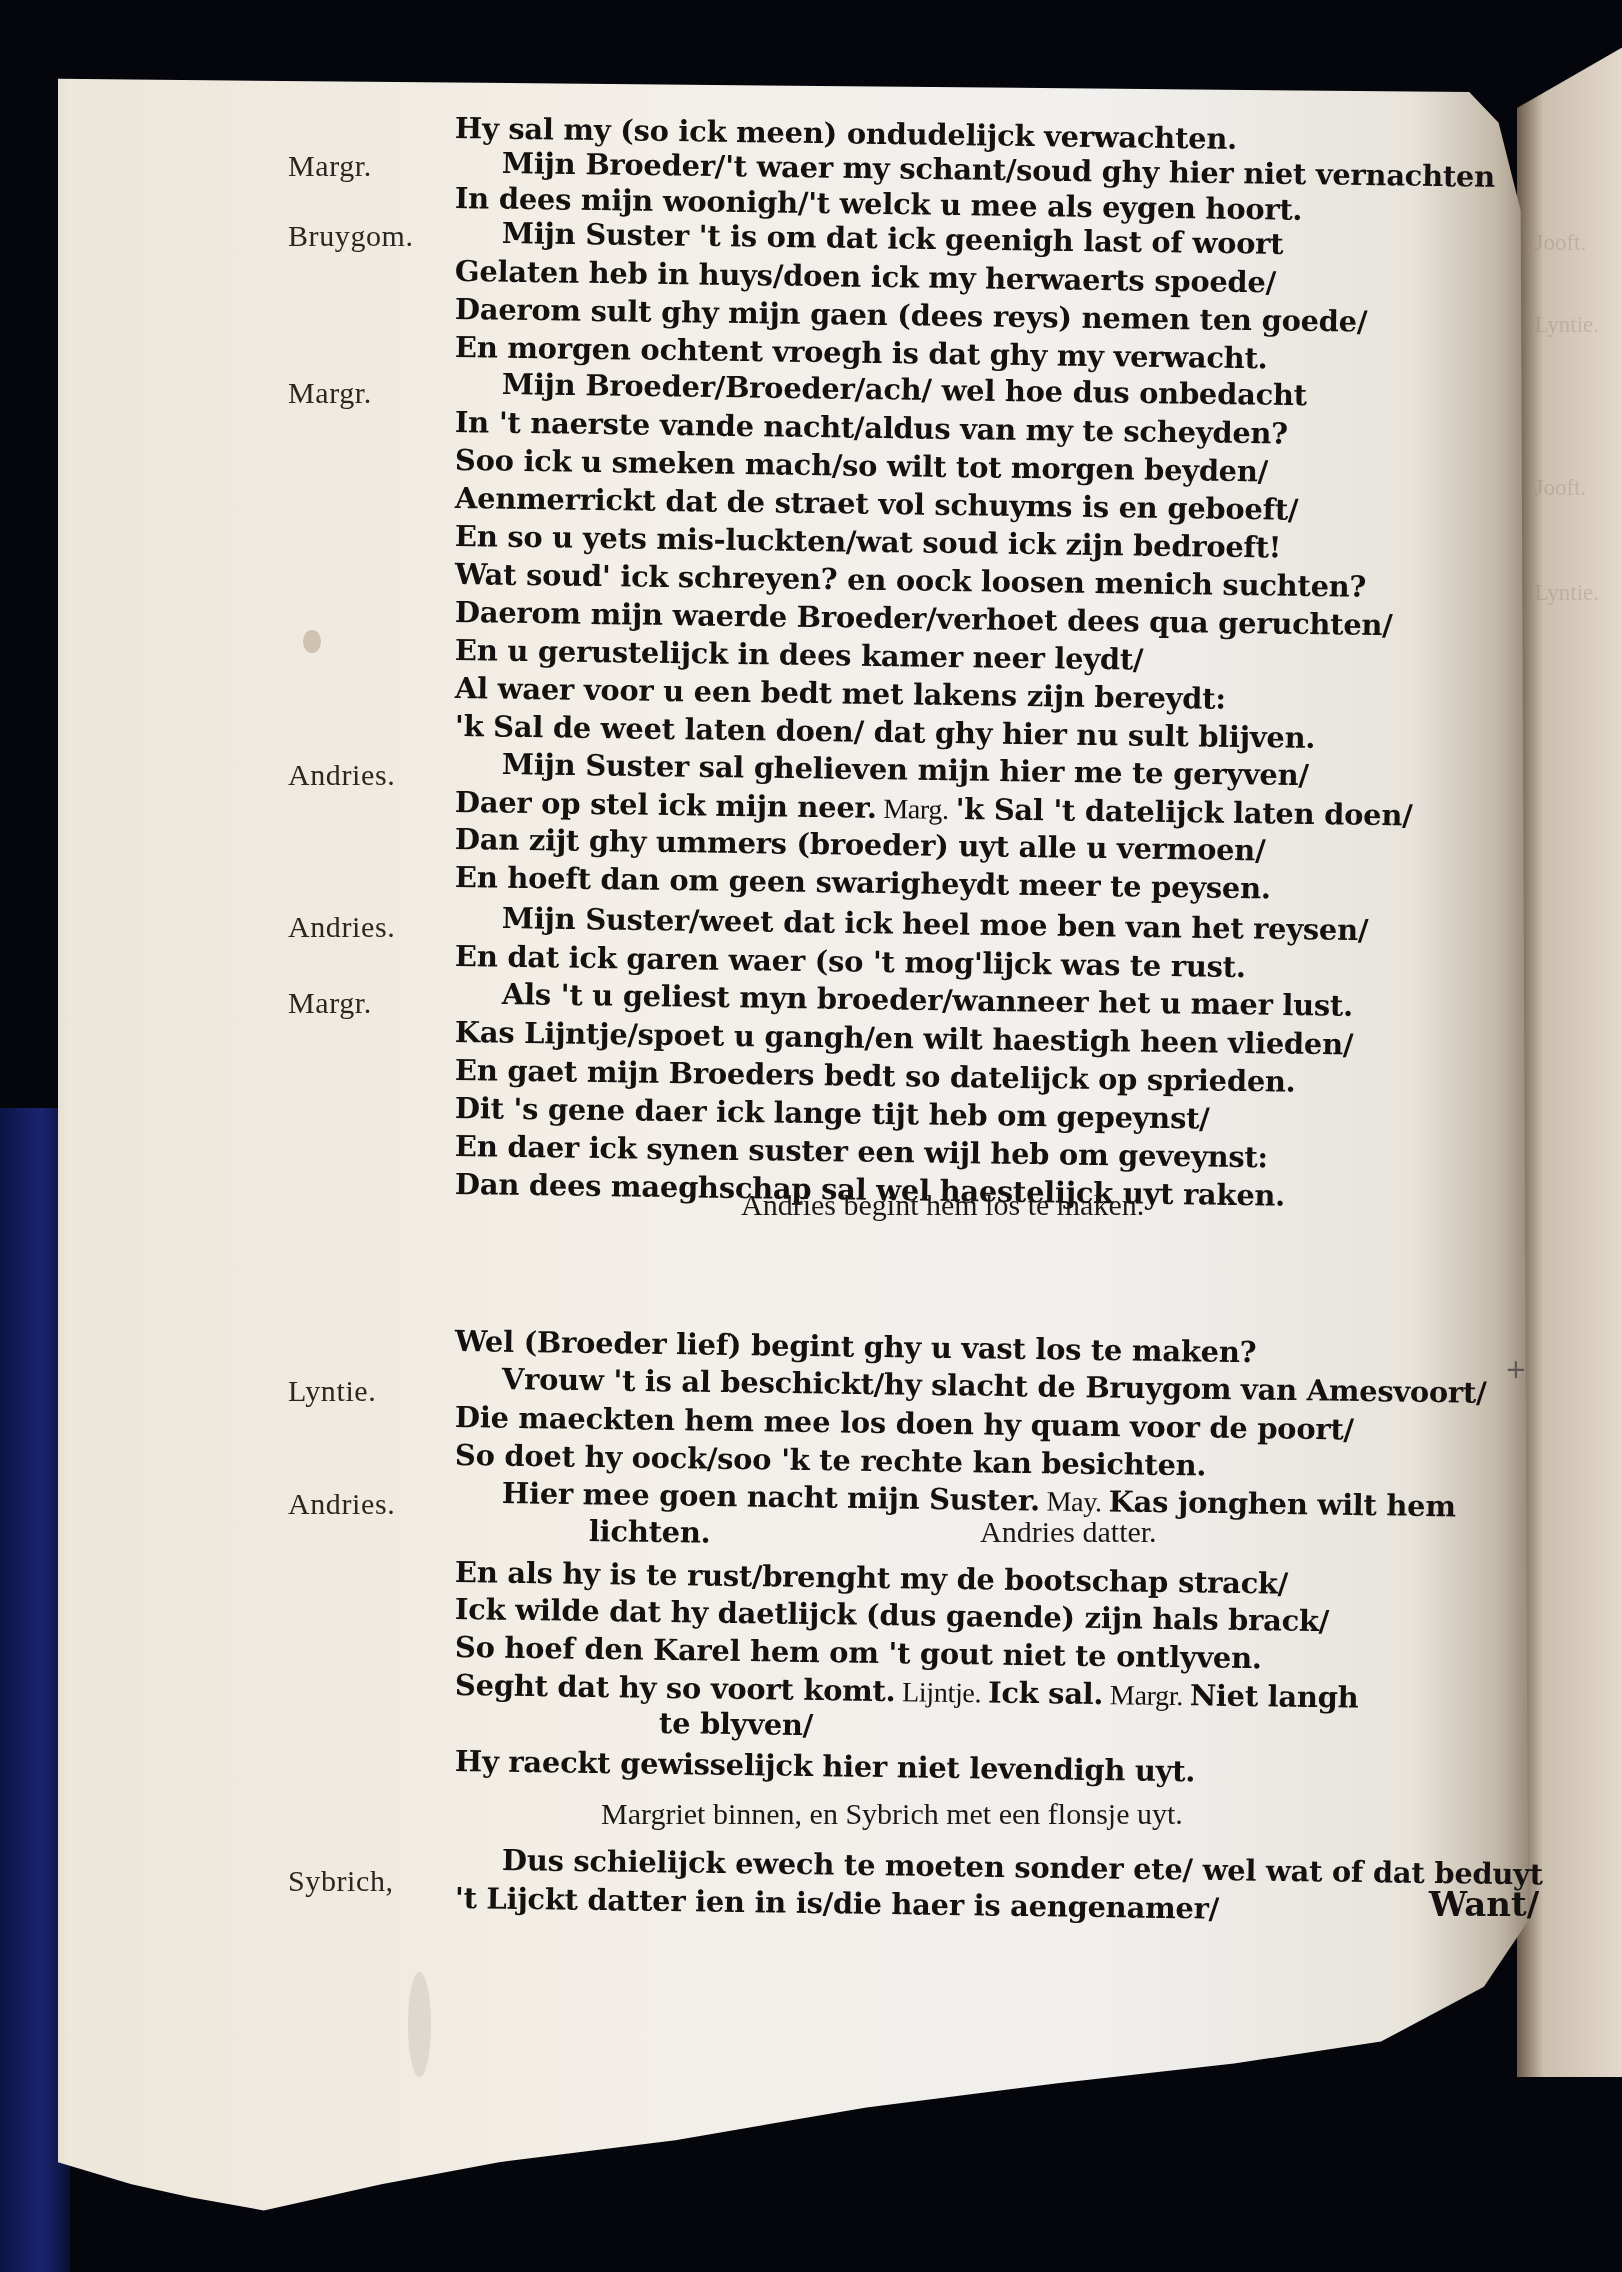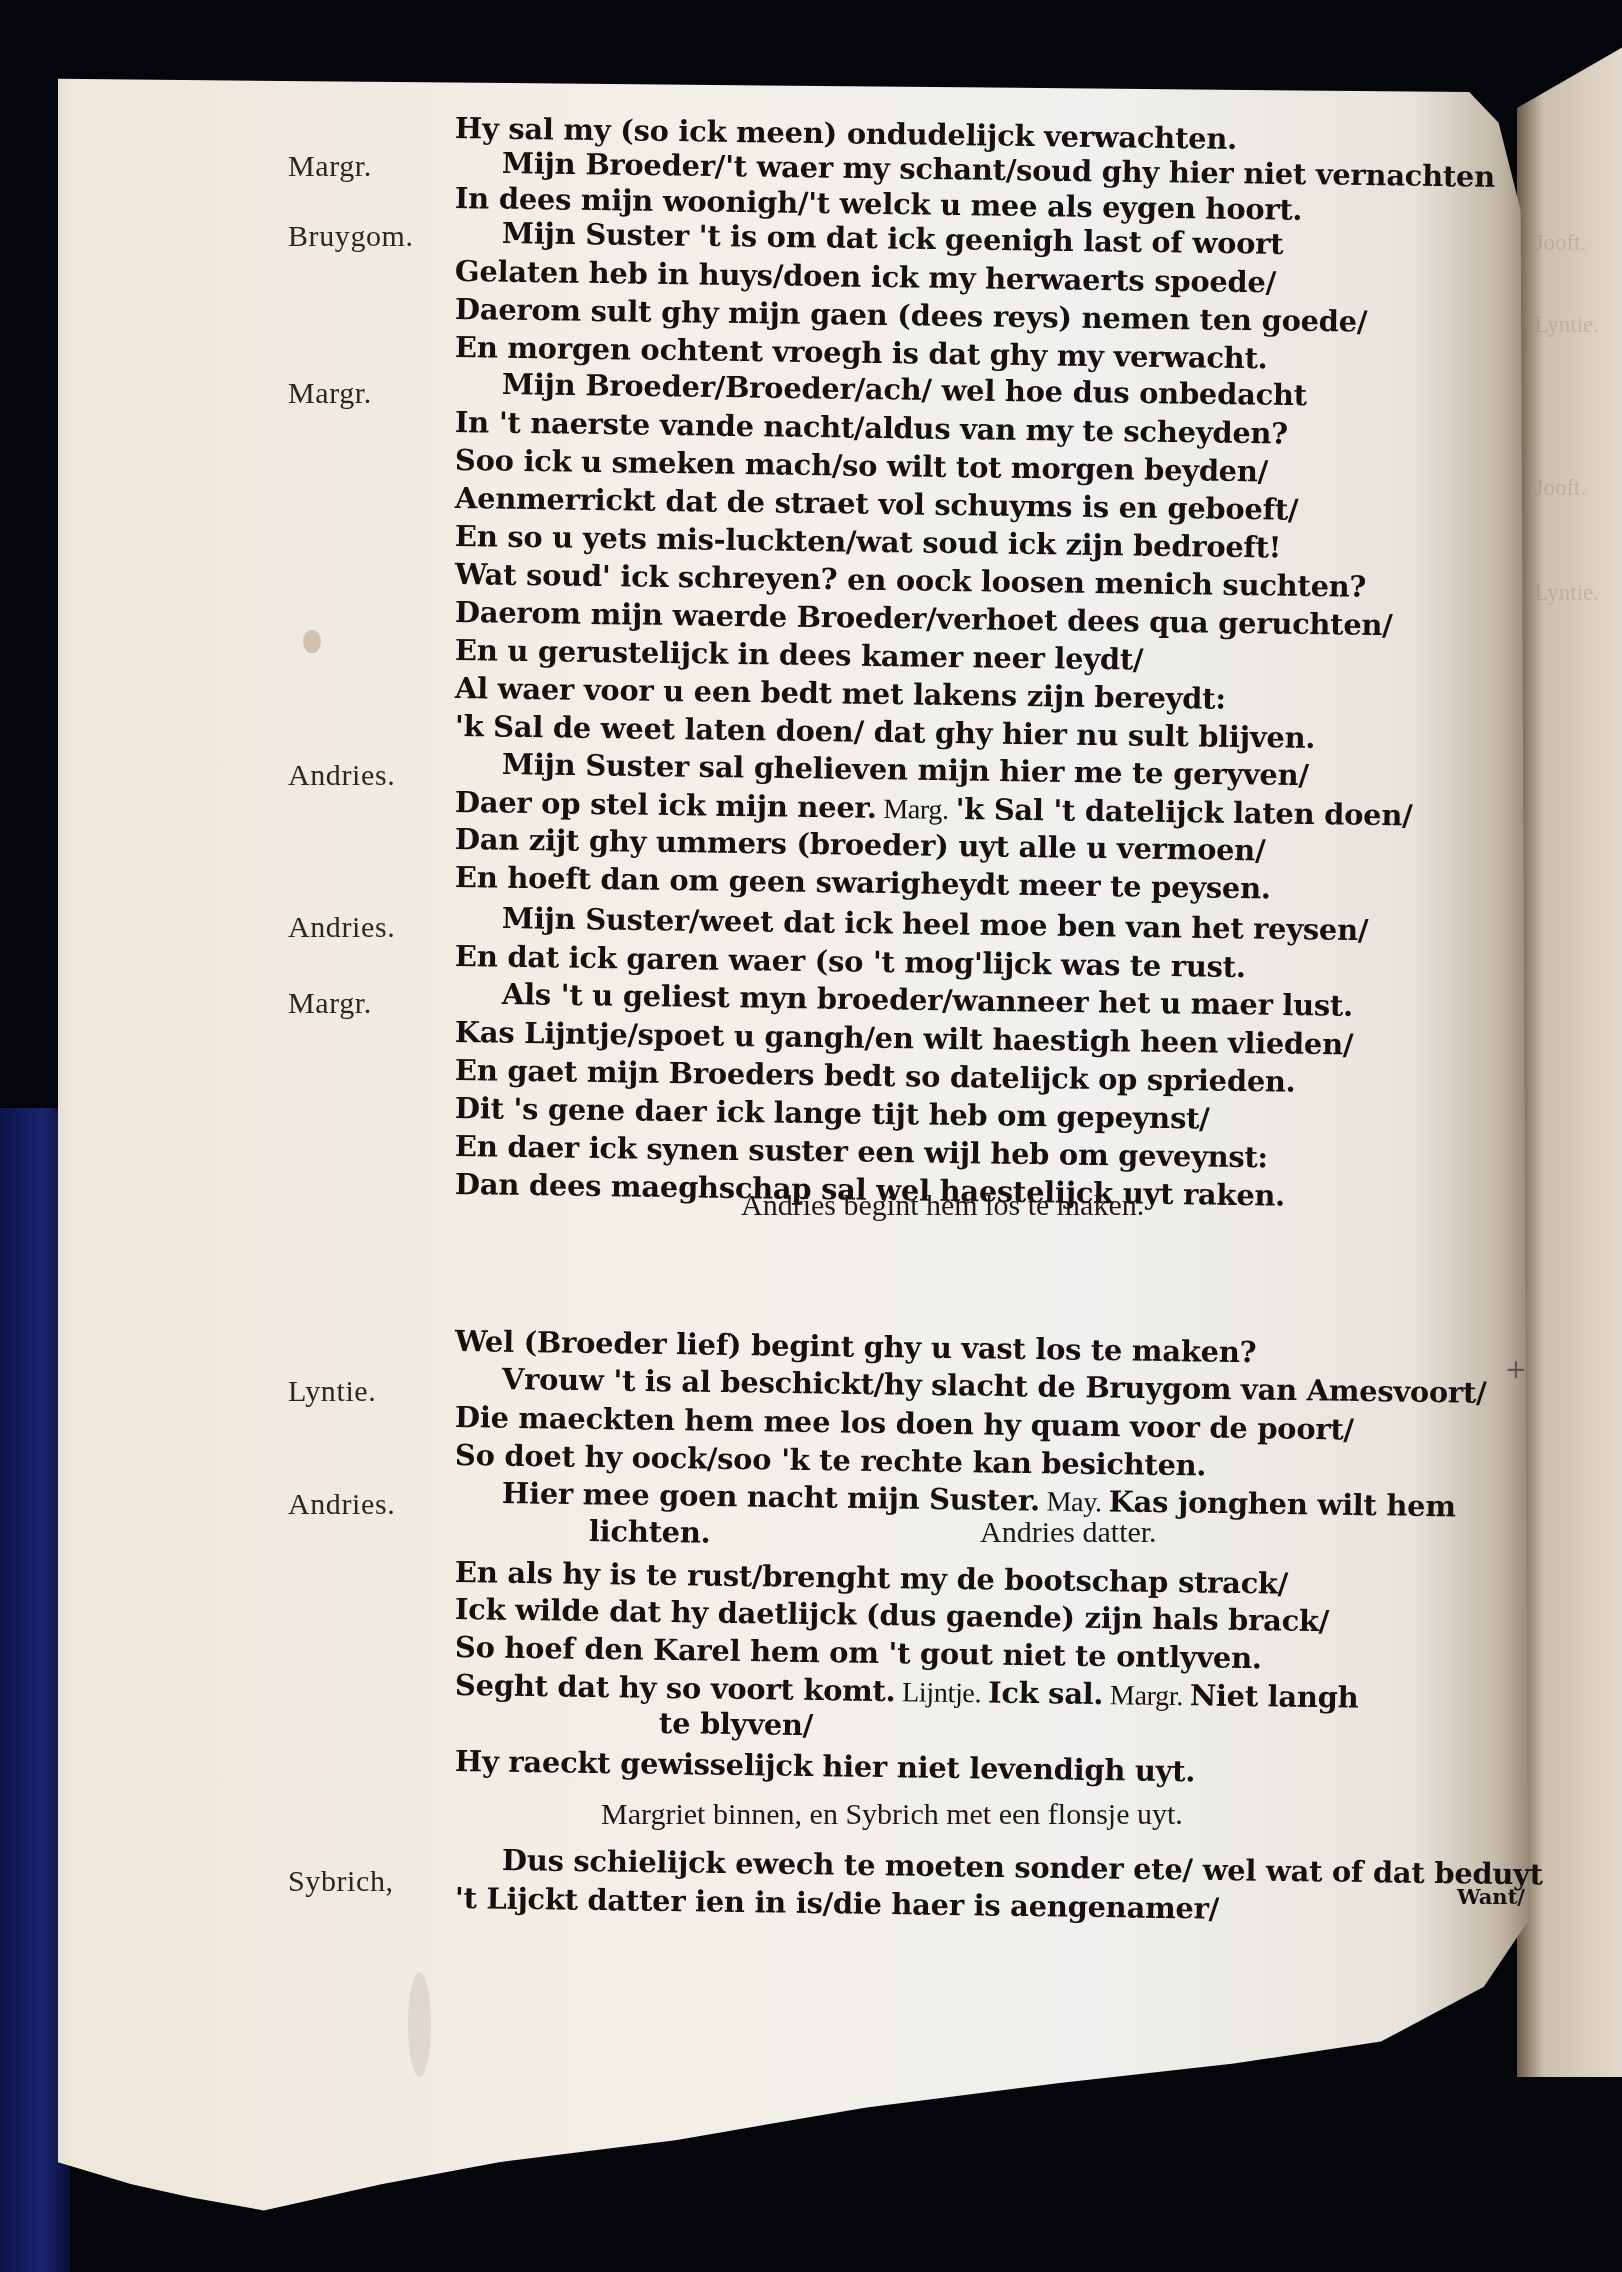--- a/index.html
+++ b/index.html
@@ -50,21 +50,21 @@
       position: absolute;
       font-family: "Liberation Serif", serif;
       font-size: 30px; color: #1b1816;
       white-space: nowrap;
     }
     .inline-speaker {
       font-family: "Liberation Serif", serif; font-weight: normal; font-size: 28px;
     }
     .catchword {
       position: absolute; left: 1429px; top: 1884px;
-      font-family: "DejaVu Serif", serif; font-weight: bold; font-size: 21px; color: #141110; margin-left: 28px;
+      font-family: "DejaVu Serif", serif; font-weight: bold; font-size: 34px; color: #141110;
     }
     .margin-mark {
       position: absolute; left: 1505px; top: 1354px; font-size: 26px; color: #5d5550;
       font-family: "DejaVu Sans", sans-serif;
     }
     .stain {
       position: absolute; border-radius: 50%; background: rgba(150,120,90,0.35);
     }
   </style>
 </head>

